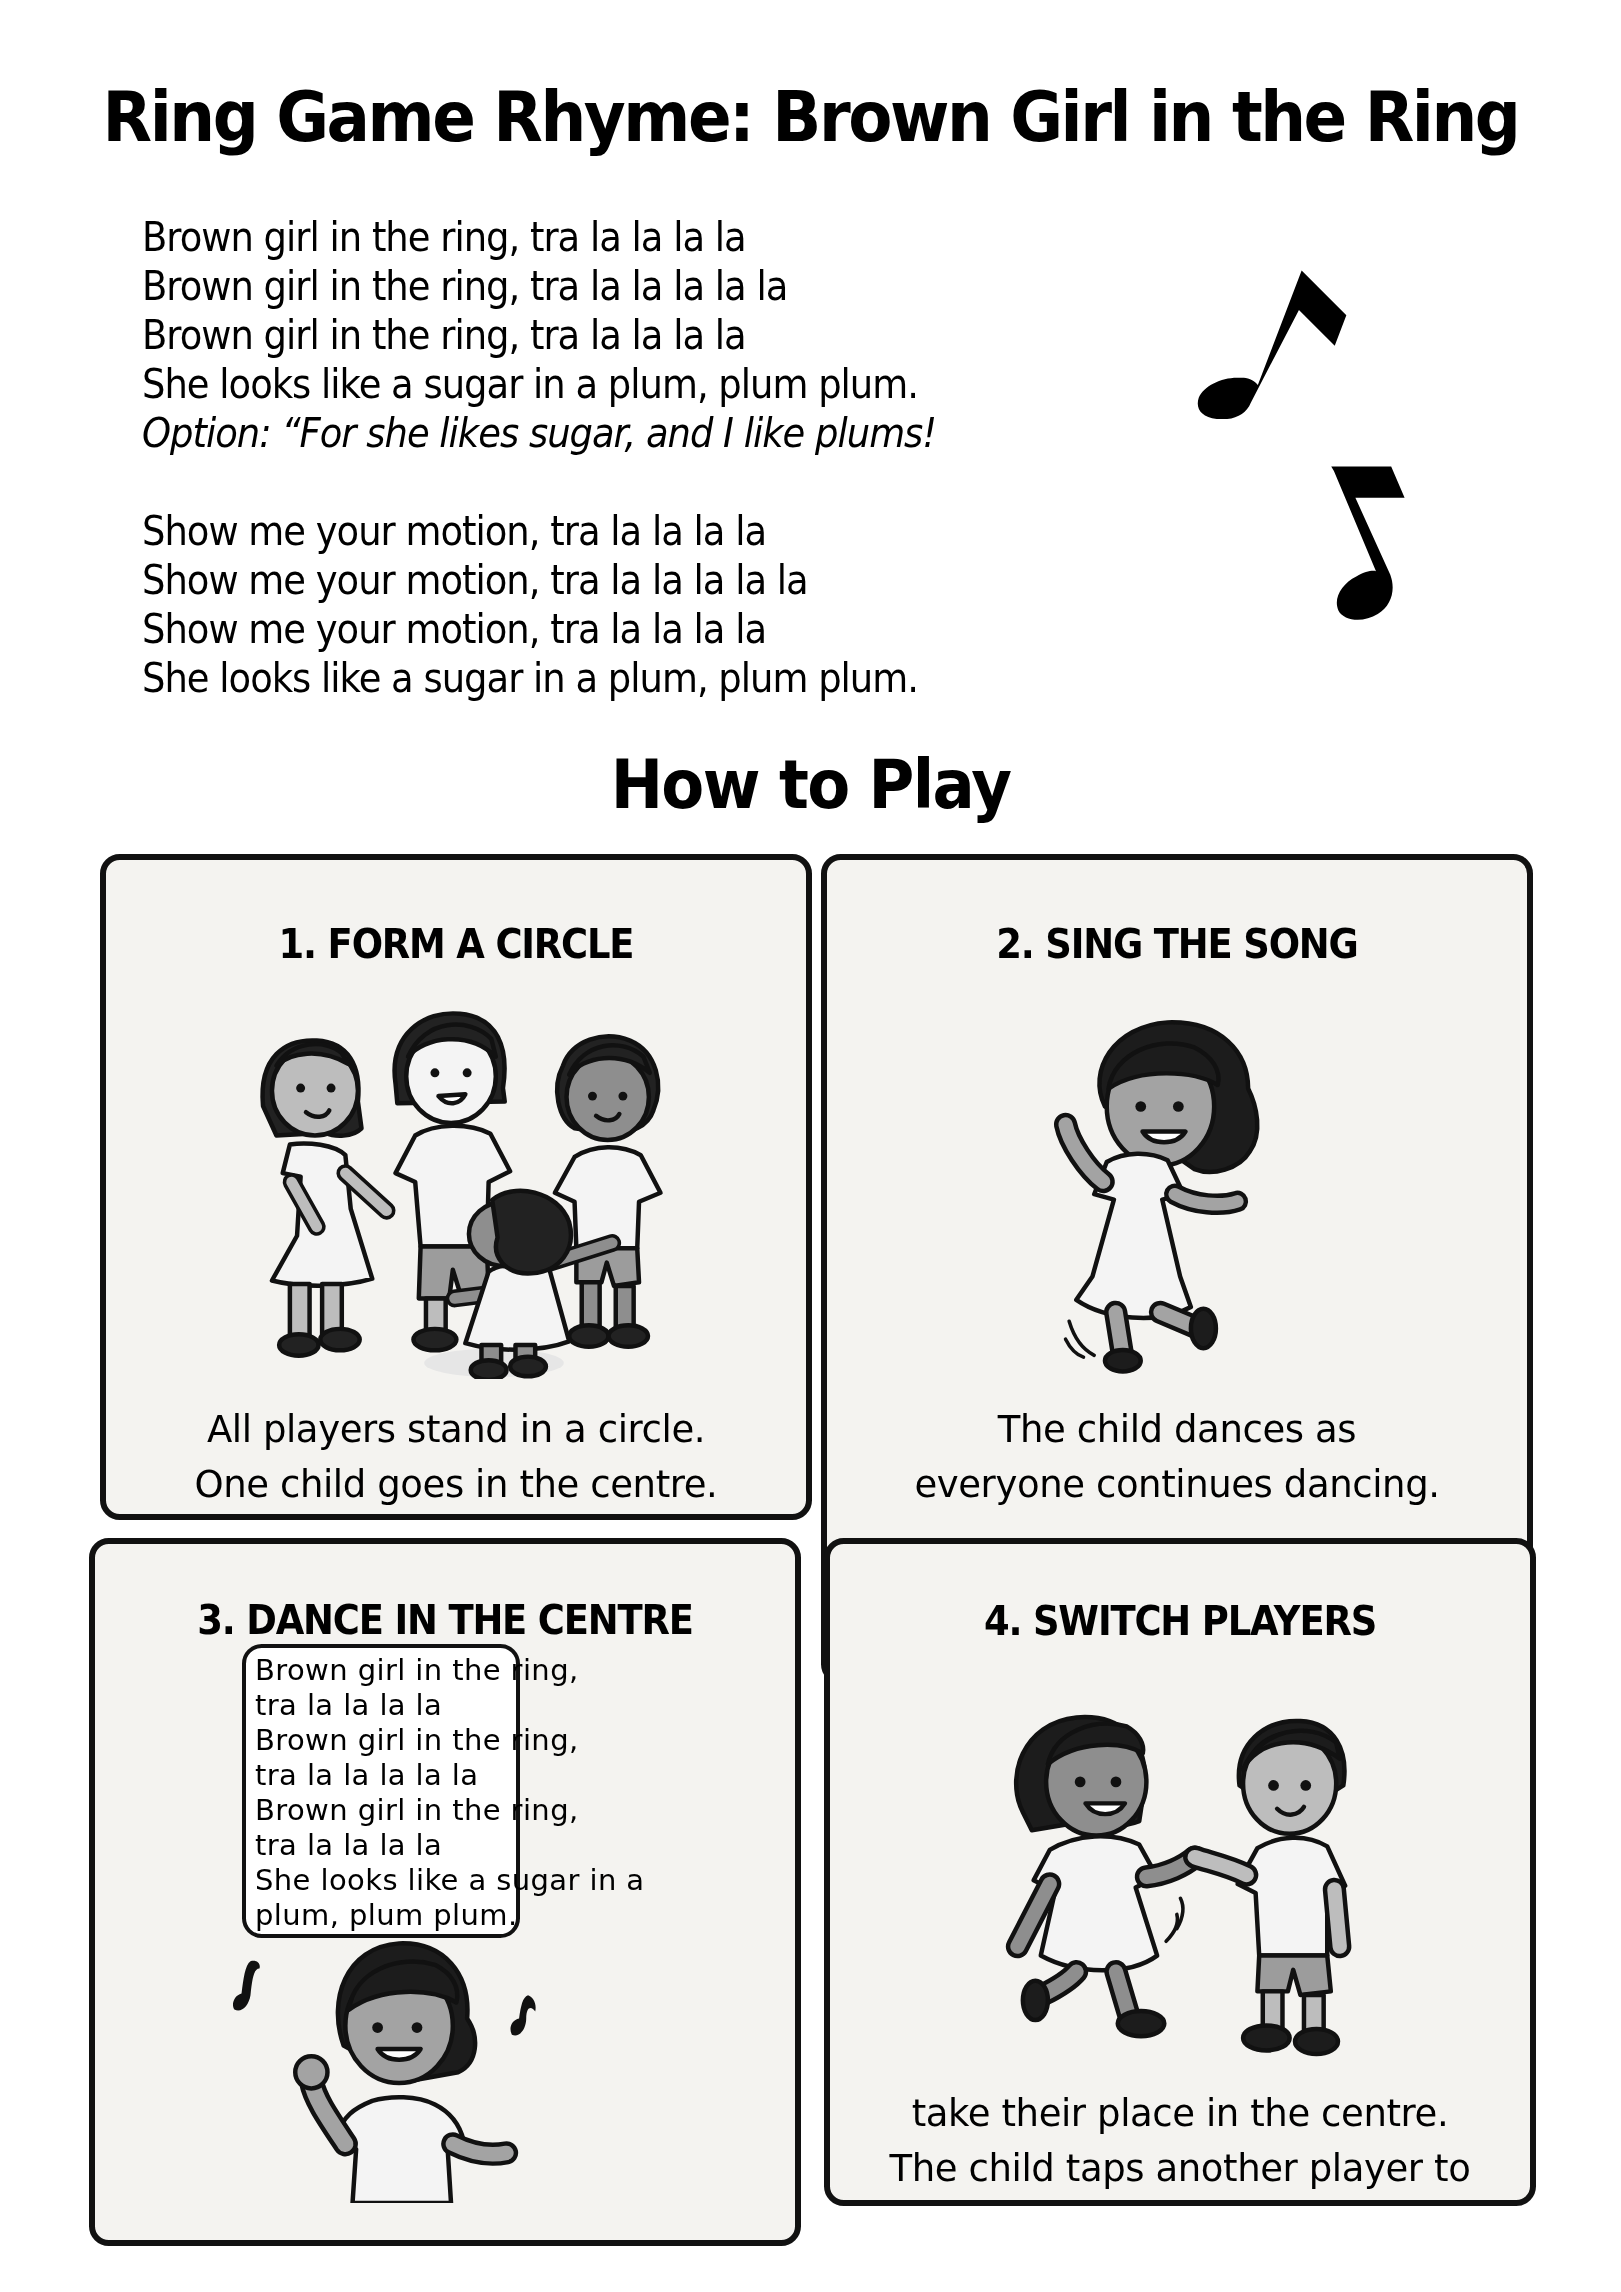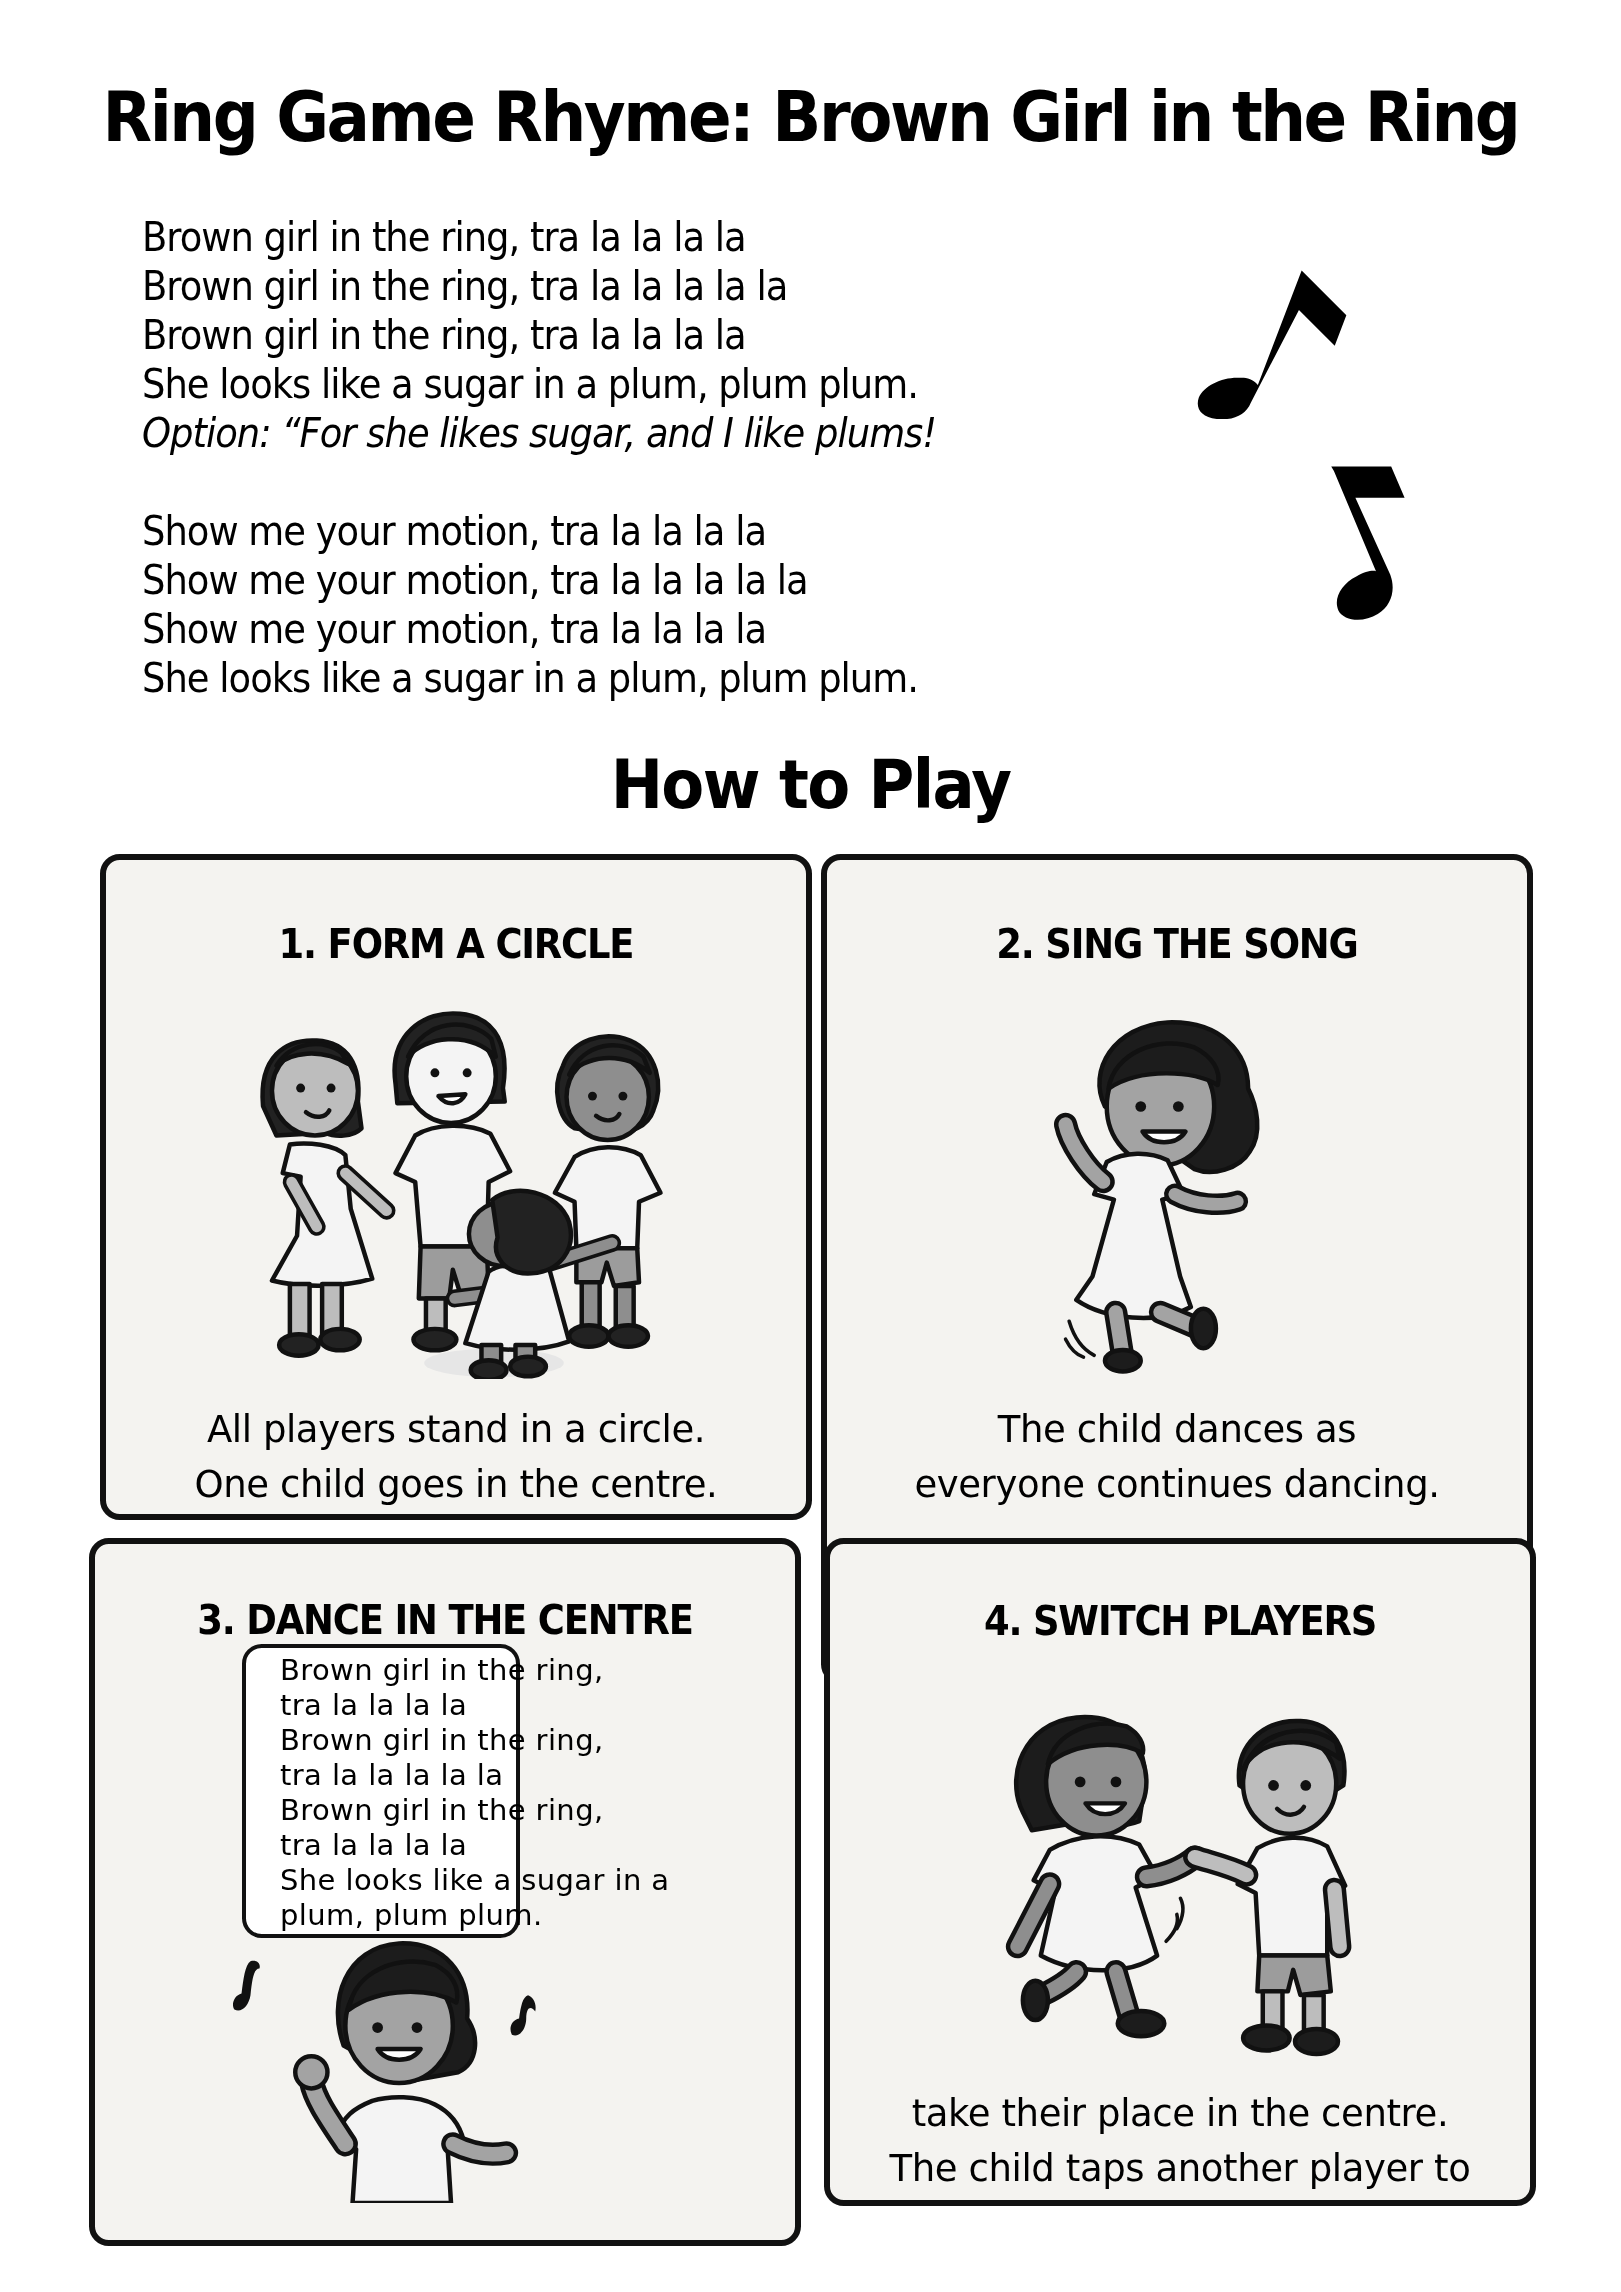--- a/index.html
+++ b/index.html
@@ -44,21 +44,21 @@
       font-family: "DejaVu Sans", sans-serif; font-size: 37px; line-height: 55px; letter-spacing: -0.4px;
     }
     .card-desc span { display: block; }
     .illus { position: absolute; }
     .bubble {
       position: absolute; left: 147px; top: 100px; width: 278px; height: 294px;
       background: #fff; border: 4.5px solid #111; border-radius: 19.7px; box-sizing: border-box;
       padding: 5.4px 0 0 9px; font-family: "DejaVu Sans", sans-serif; font-size: 29px;
       line-height: 35px; letter-spacing: 0.4px; white-space: nowrap;
     }
-    .bubble span { display: block; margin-left: 25px; }
+    .bubble span { display: block; }
   </style>
 </head>
 <body>
 
 <div class="page-title">Ring Game Rhyme: Brown Girl in the Ring</div>
 
 <div class="lyrics">
   <span class="line">Brown girl in the ring, tra la la la la</span>
   <span class="line">Brown girl in the ring, tra la la la la la</span>
   <span class="line">Brown girl in the ring, tra la la la la</span>

